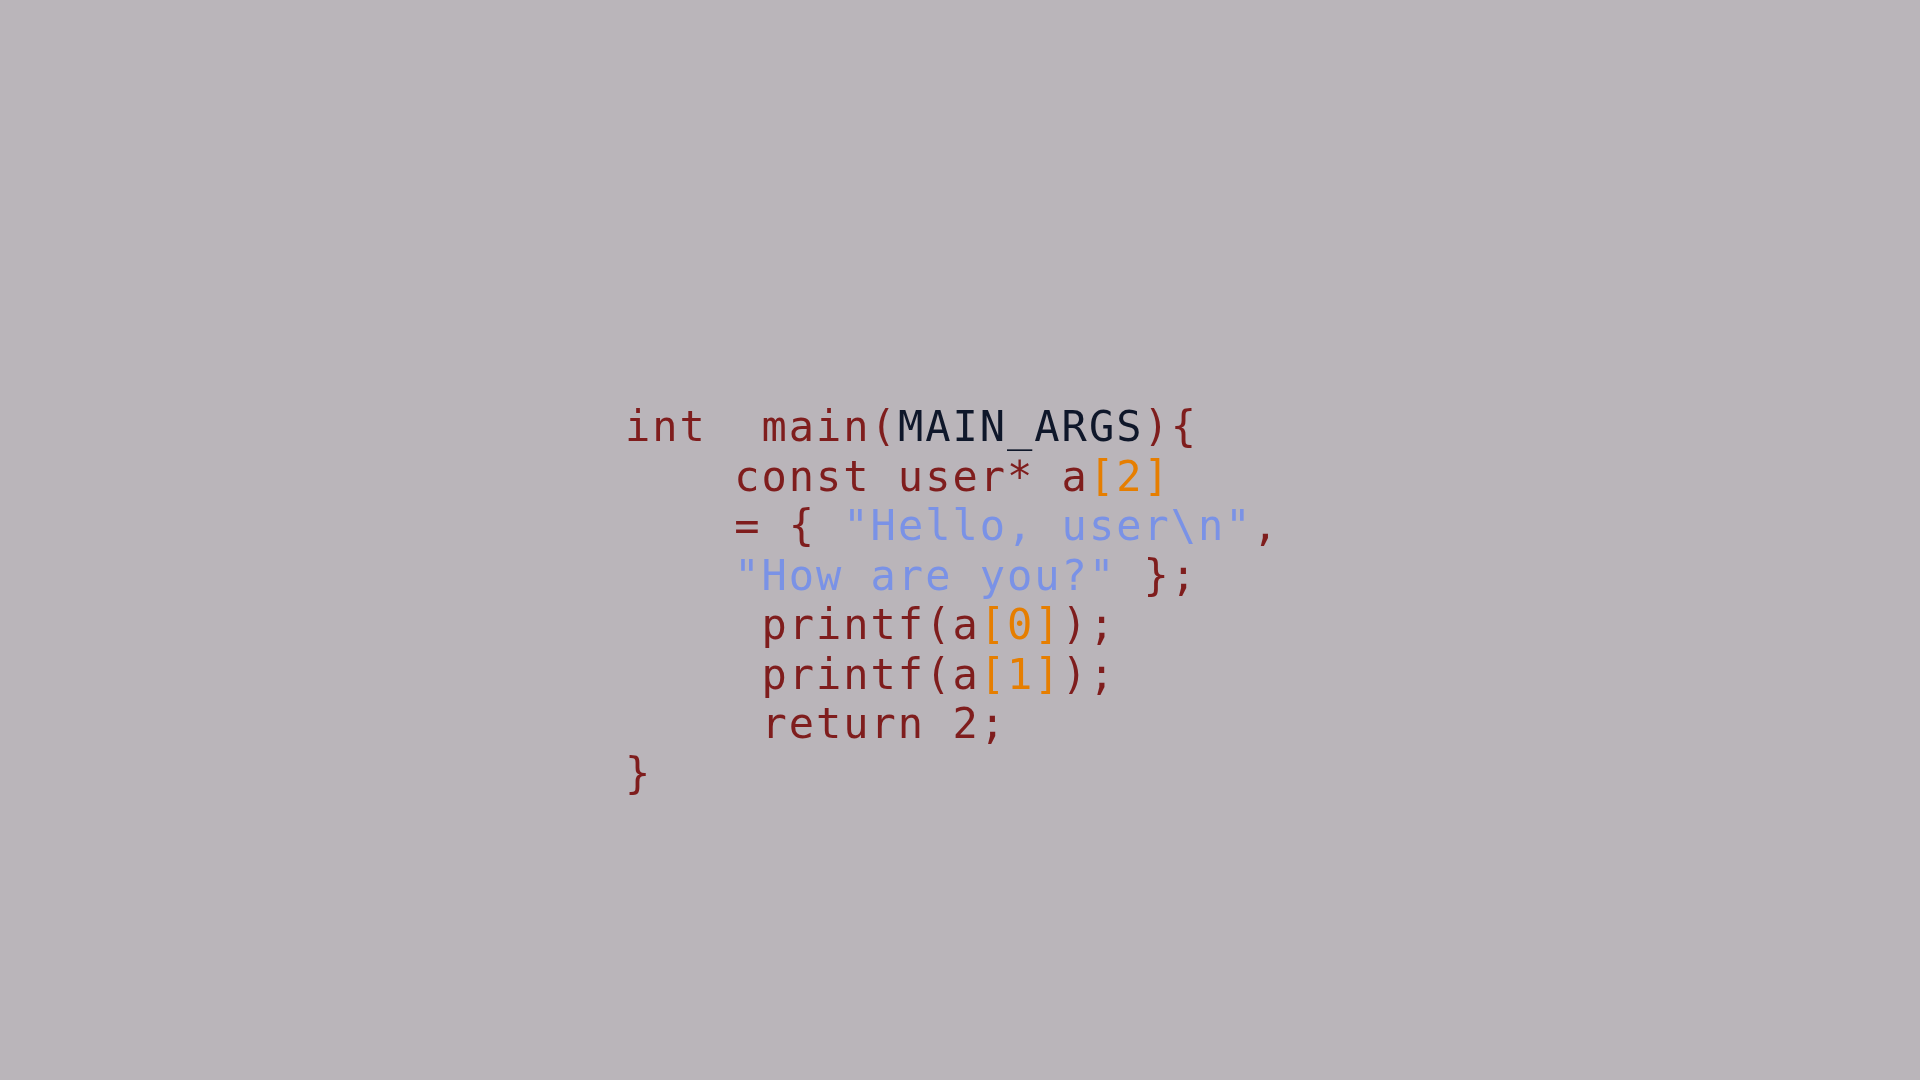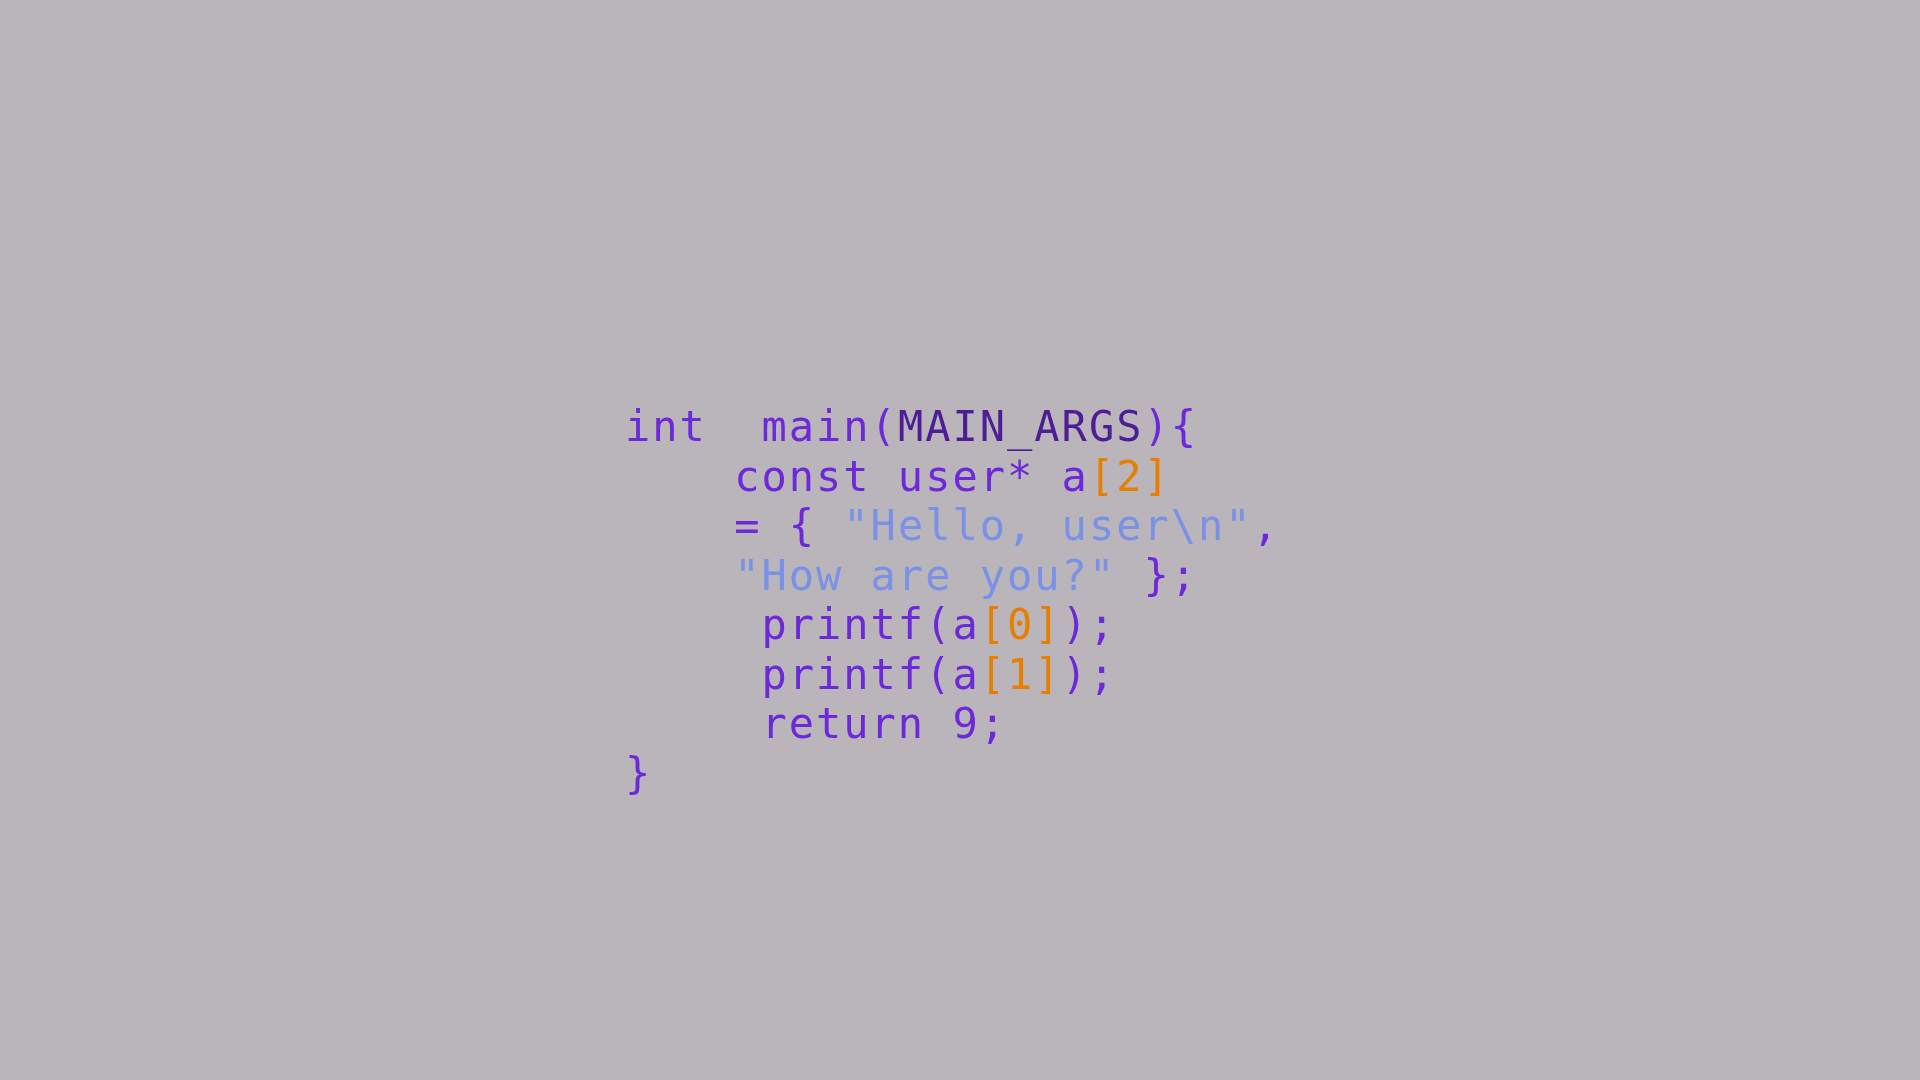--- a/index.html
+++ b/index.html
@@ -15,29 +15,29 @@
     top: 360px;
     left: 625px;
     font-family: "Menlo", "Consolas", "DejaVu Sans Mono", monospace;
     font-size: 42px;
     line-height: 1.18;
     letter-spacing: 2px;
     font-weight: 500;
     white-space: pre;
     color: #4b4b4b;
   }
-  .kw-type   { color: #6d28d9; }   
-  .kw-macro  { color: #4c1d95; }   
-  .pl        { color: #6d28d9; }   
+  .kw-type   { color: #7f1d1d; }   
+  .kw-macro  { color: #0f172a; }   
+  .pl        { color: #7f1d1d; }   
   .num-br    { color: #e67e00; }   
   .str       { color: #7a92e6; }   
 </style>
 </head>
 <body>
 
 <pre class="code-block"><span class="kw-type">int</span>  <span class="pl">main</span><span class="pl">(</span><span class="kw-macro">MAIN_ARGS</span><span class="pl">){</span>
     <span class="kw-type">const user*</span><span class="pl"> a</span><span class="num-br">[</span><span class="num-br">2</span><span class="num-br">]</span>
     <span class="pl">= { </span><span class="str">"Hello, user\n"</span><span class="pl">,</span>
     <span class="str">"How are you?"</span><span class="pl"> };</span>
     <span class="pl"> printf(a</span><span class="num-br">[</span><span class="num-br">0</span><span class="num-br">]</span><span class="pl">);</span>
     <span class="pl"> printf(a</span><span class="num-br">[</span><span class="num-br">1</span><span class="num-br">]</span><span class="pl">);</span>
-    <span class="pl"> return 9;</span>
+    <span class="pl"> return 2;</span>
 <span class="pl">}</span></pre>
 
 </body></html>

